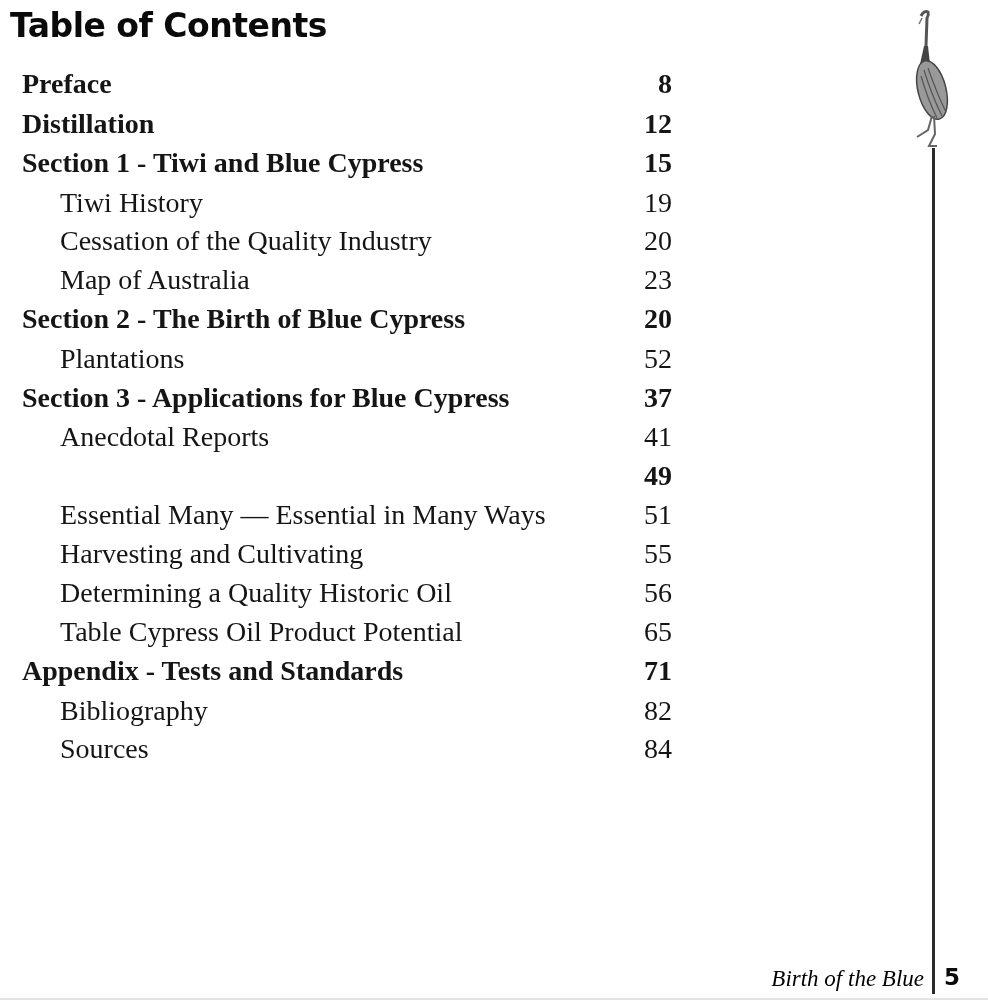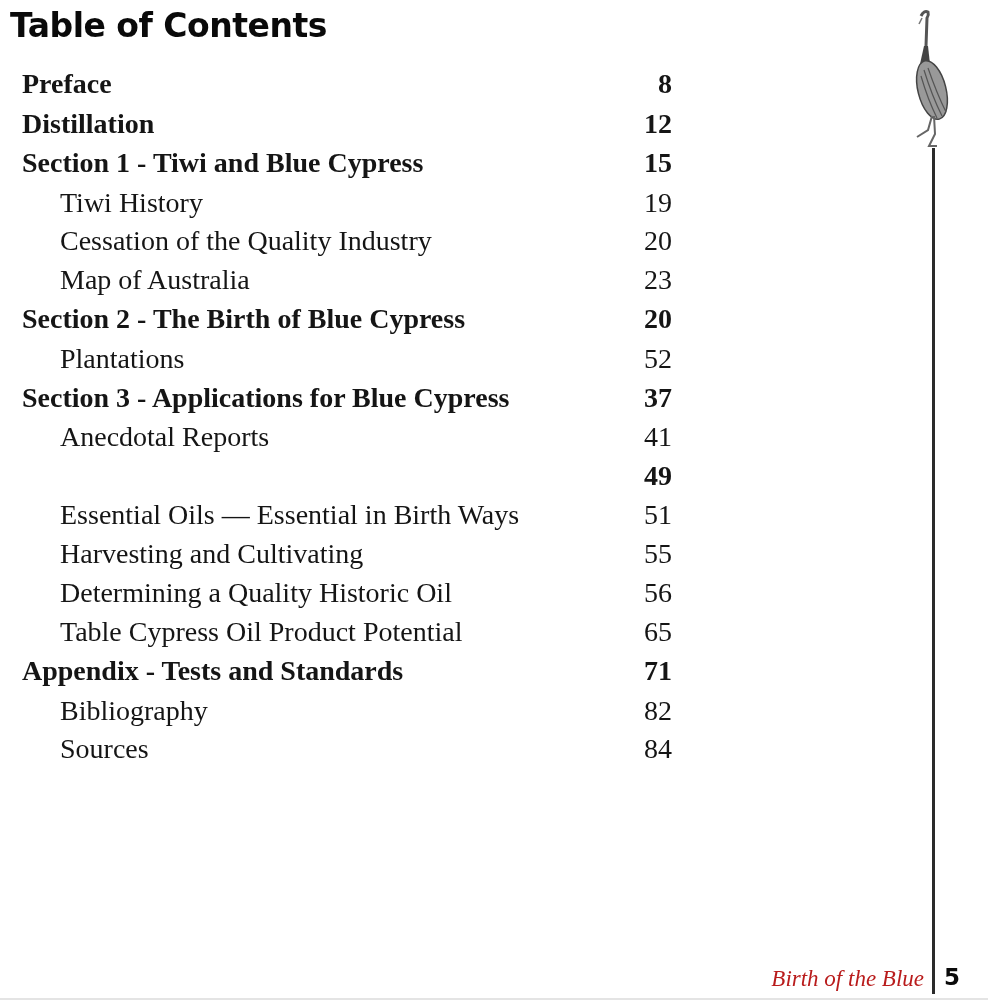--- a/index.html
+++ b/index.html
@@ -17,21 +17,21 @@
   .entry.main { font-weight:bold; height:39.5px; }
   .entry .label { position:absolute; left:10px; top:2px; white-space:nowrap; }
   .entry.sub .label { left:48px; }
   .entry .page { position:absolute; right:28px; top:2px; text-align:right; }
   .rule {
     position:absolute; left:932px; top:148px; width:3px; height:846px; background:#2a2a2a;
   }
   .bird { position:absolute; left:904px; top:6px; width:56px; height:142px; }
   .footer-text {
     position:absolute; right:64px; top:966px;
-    font-family:"Liberation Serif", serif; font-style:italic; font-size:23px; color:#b91c1c;
+    font-family:"Liberation Serif", serif; font-style:italic; font-size:23px; color:#000000;
   }
   .footer-page {
     position:absolute; left:944px; top:964px;
     font-family:"DejaVu Sans", sans-serif; font-weight:bold; font-size:23px; color:#0a0a0a;
   }
   .bottom-edge { position:absolute; left:0; right:0; bottom:0; height:2px; background:#e4e4e4; }
 </style>
 </head>
 <body>
 
@@ -75,21 +75,21 @@
       <span class="page">37</span>
     </div>
   <div class="entry sub">
       <span class="label">Anecdotal Reports</span>
       <span class="page">41</span>
     </div>
   <div class="entry main">
       <span class="page">49</span>
     </div>
   <div class="entry sub">
-      <span class="label">Essential Oils — Essential in Birth Ways</span>
+      <span class="label">Essential Many — Essential in Many Ways</span>
       <span class="page">51</span>
     </div>
   <div class="entry sub">
       <span class="label">Harvesting and Cultivating</span>
       <span class="page">55</span>
     </div>
   <div class="entry sub">
       <span class="label">Determining a Quality Historic Oil</span>
       <span class="page">56</span>
     </div>

